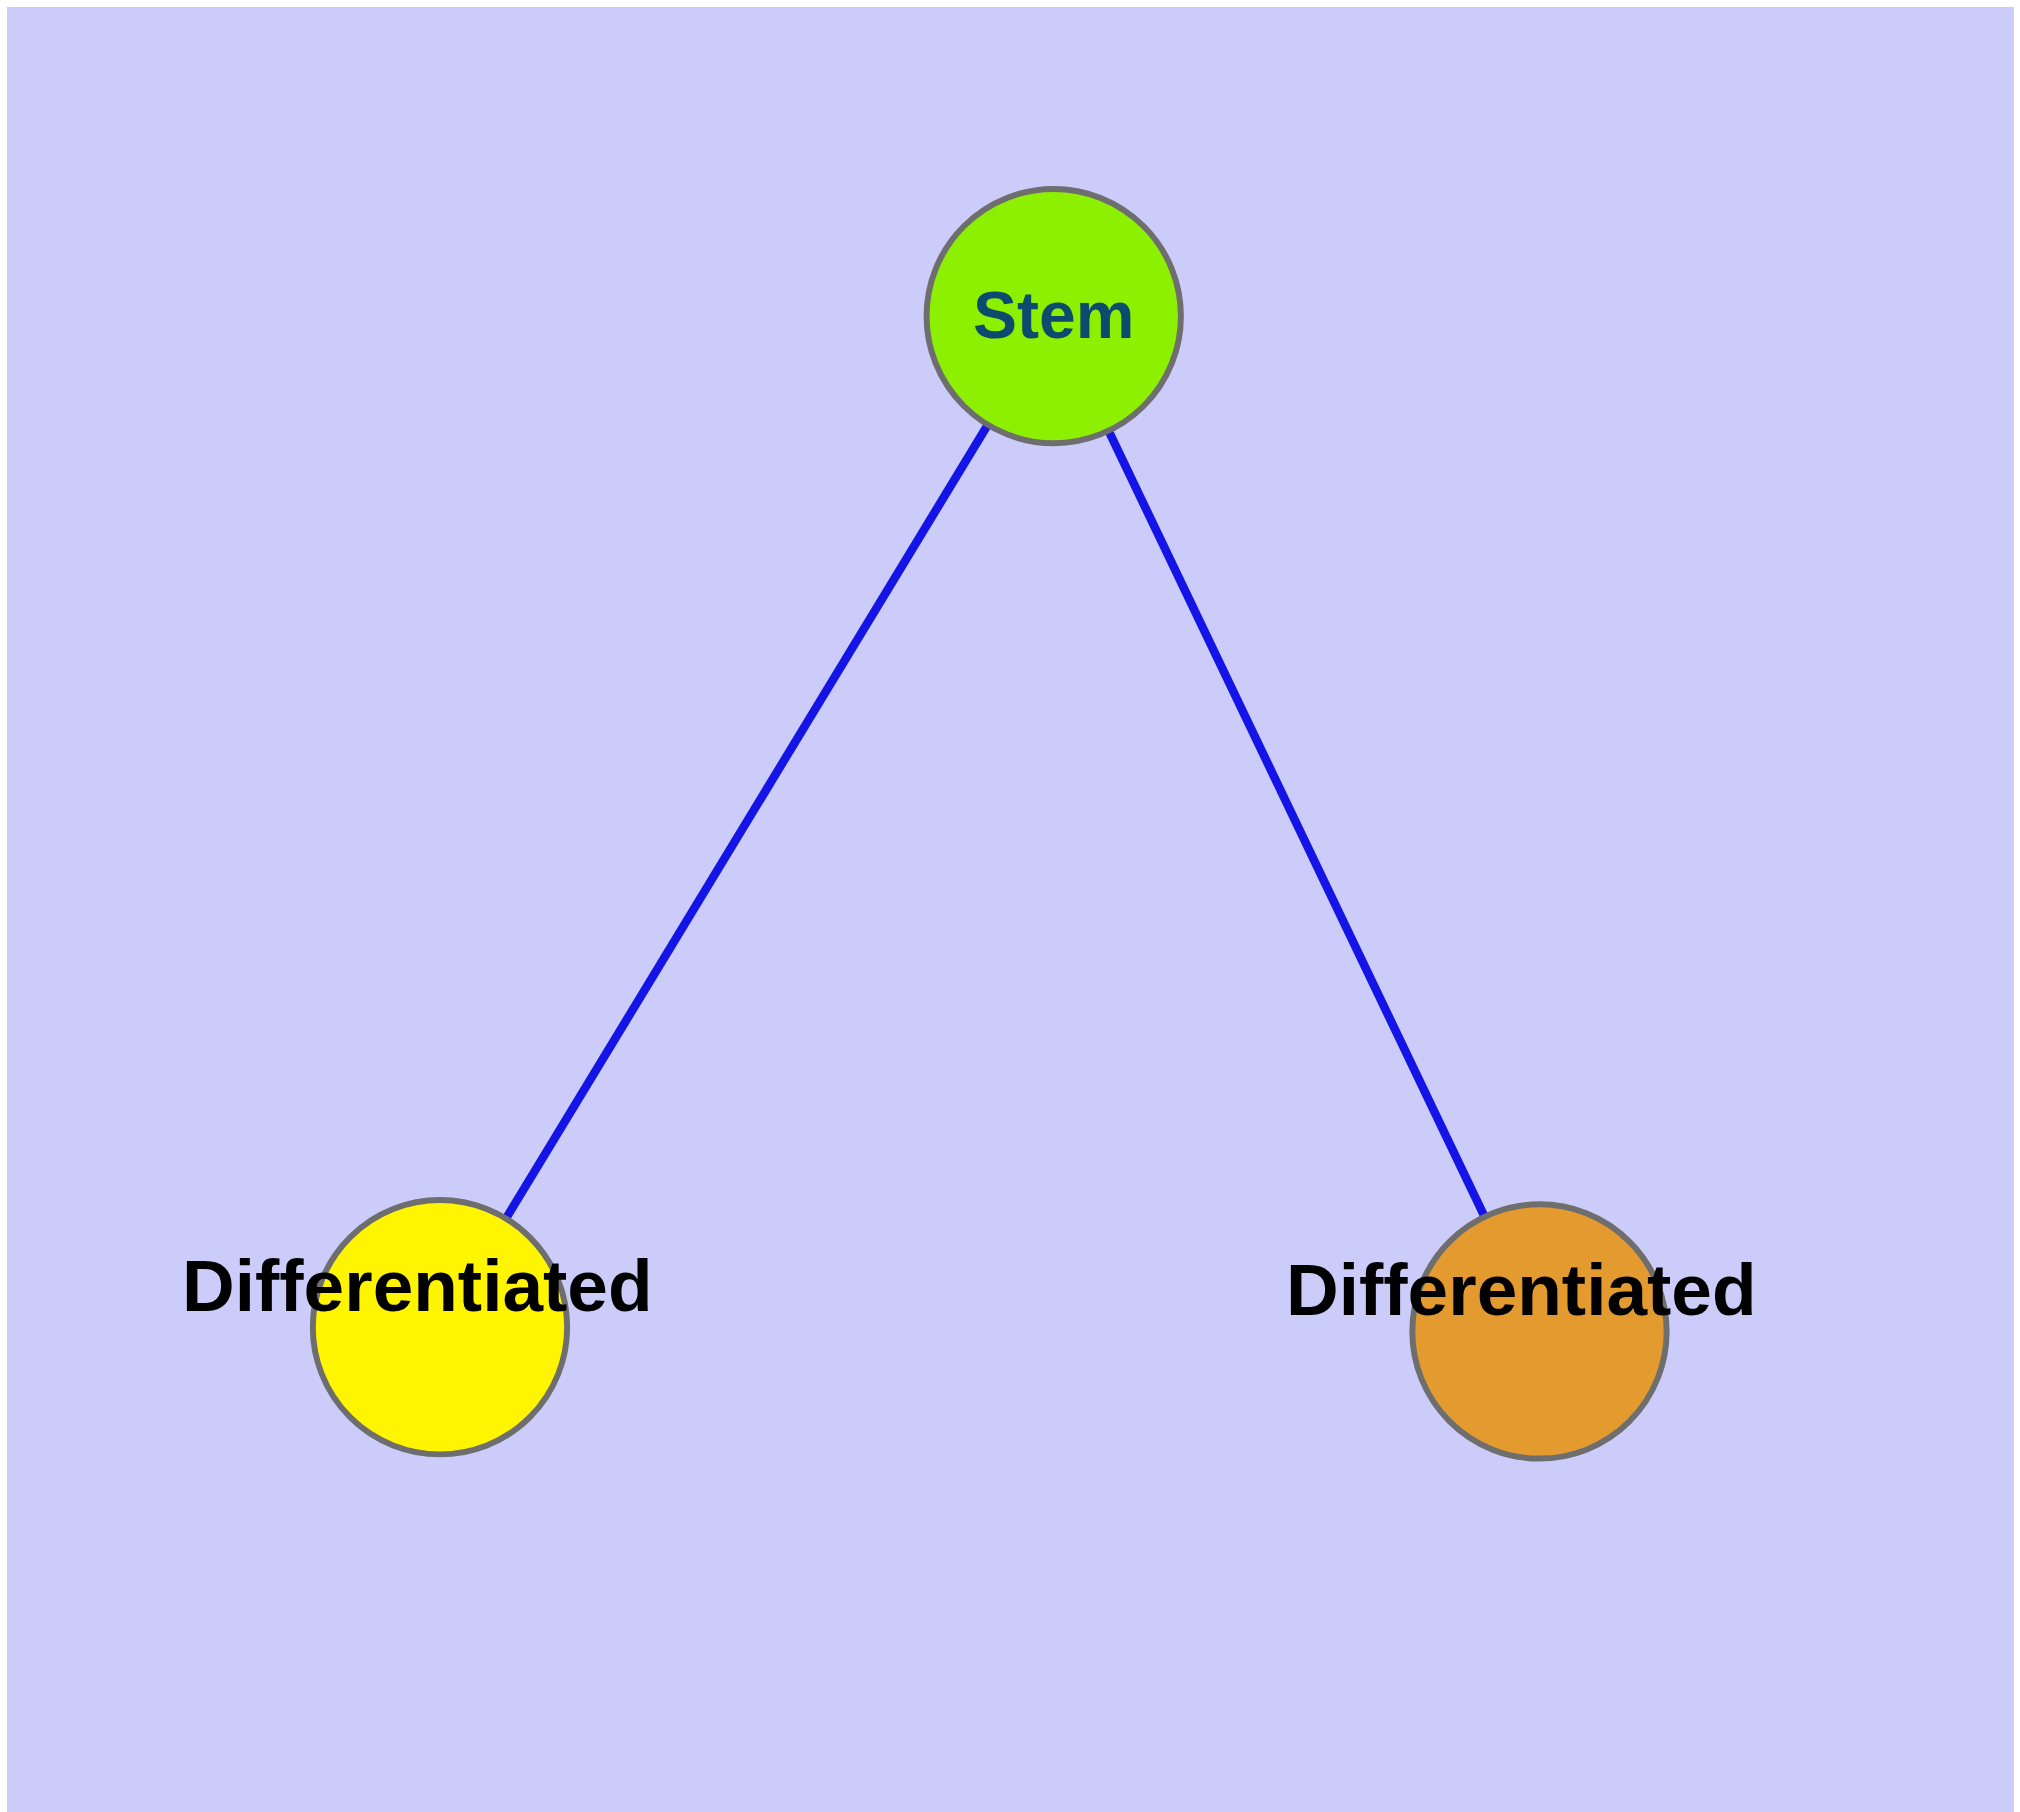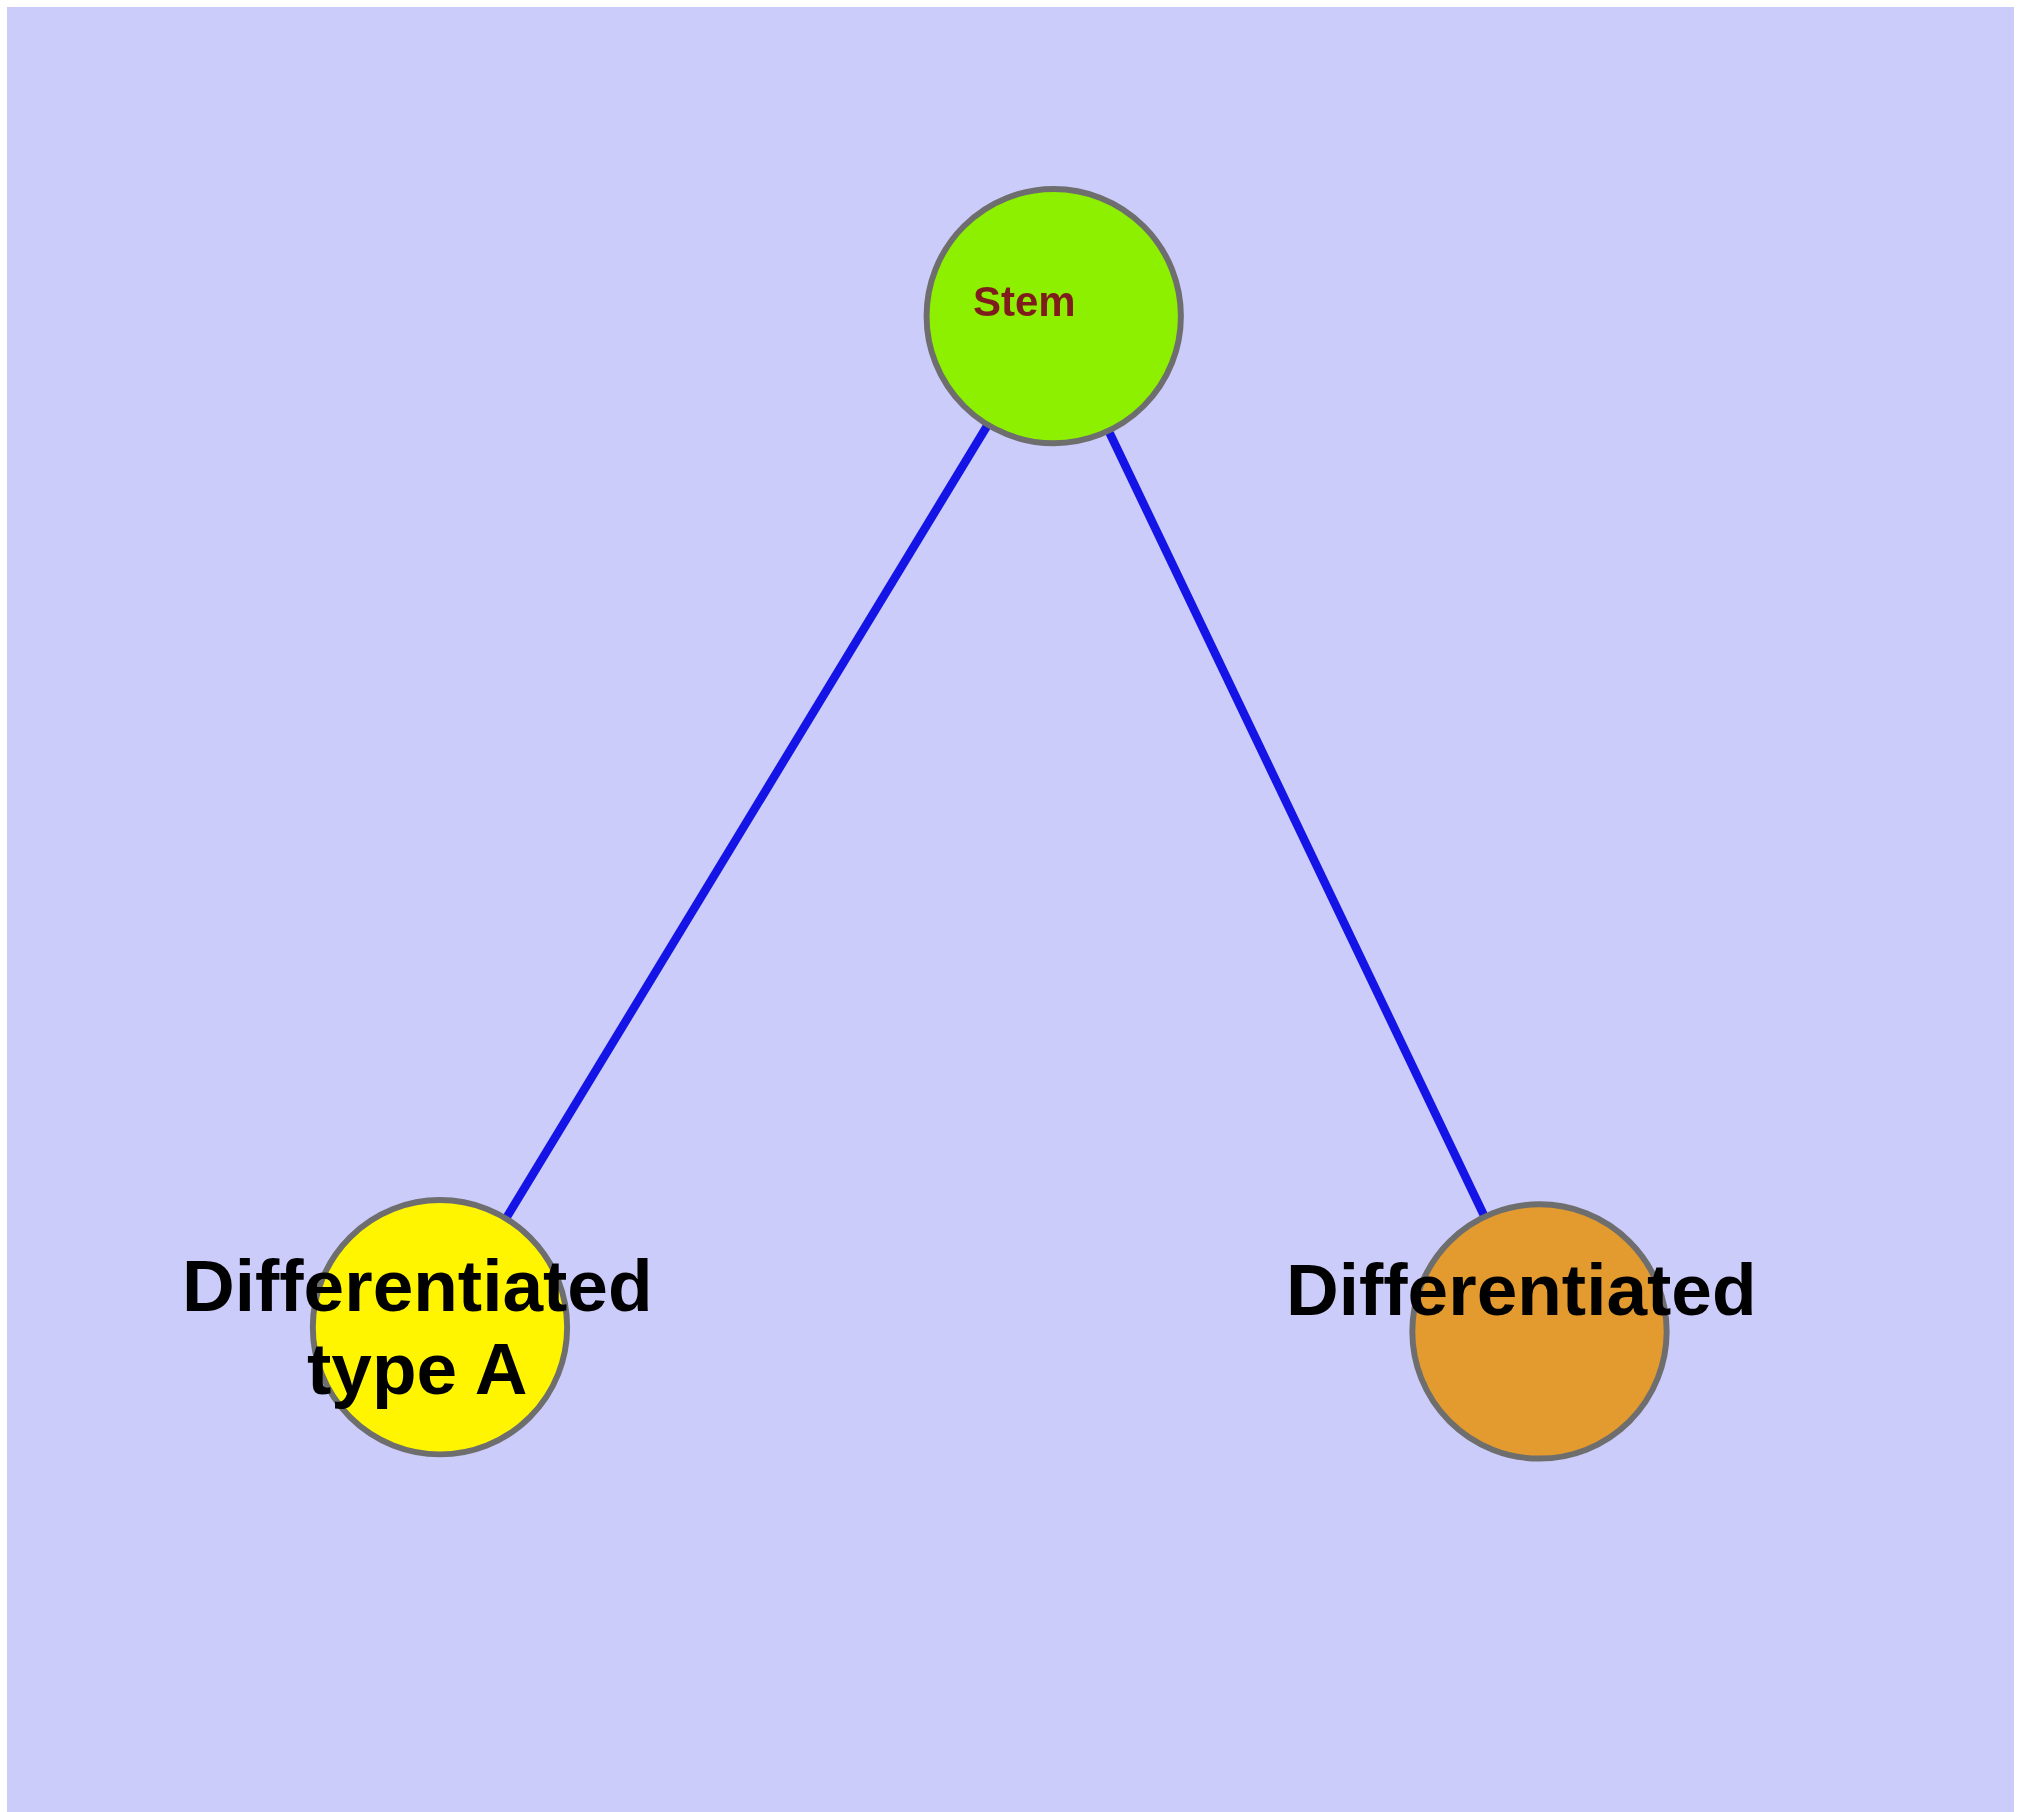--- a/index.html
+++ b/index.html
@@ -64,19 +64,19 @@
         <line x1="1243" y1="373" x2="1816" y2="1571" stroke="#1414e6" stroke-width="10" stroke-linecap="butt"></line>
       </g>
     <g id="node-layer">
         <circle cx="1243" cy="373" r="150" fill="#8cf000" stroke="#6e6e6e" stroke-width="7"></circle>
         <circle cx="519" cy="1566" r="150" fill="#fff500" stroke="#6e6e6e" stroke-width="7"></circle>
         <circle cx="1816" cy="1571" r="150" fill="#e39b30" stroke="#6e6e6e" stroke-width="7"></circle>
       </g>
   </svg>
 
   <div id="label-layer">
-      <div class="node-label label-stem" style="font-size: 42px; color: #7f1d1d; left: 973px; top: 278px;"><span>Stem</span></div>
-      <div class="node-label label-leaf" style="font-size: 73px; color: rgb(0, 0, 0); left: 182px; top: 1244px;"><span>Differentiated</span><br><span>type A</span></div>
+      <div class="node-label label-stem" style="font-size: 66px; color: #0c4a6e; left: 973px; top: 278px;"><span>Stem</span></div>
+      <div class="node-label label-leaf" style="font-size: 73px; color: rgb(0, 0, 0); left: 182px; top: 1244px;"><span>Differentiated</span><br></div>
       <div class="node-label label-leaf" style="font-size: 73px; color: rgb(0, 0, 0); left: 1286px; top: 1248px;"><span>Differentiated</span><br></div>
     </div>
 
 </div>
 
 
 </body></html>

